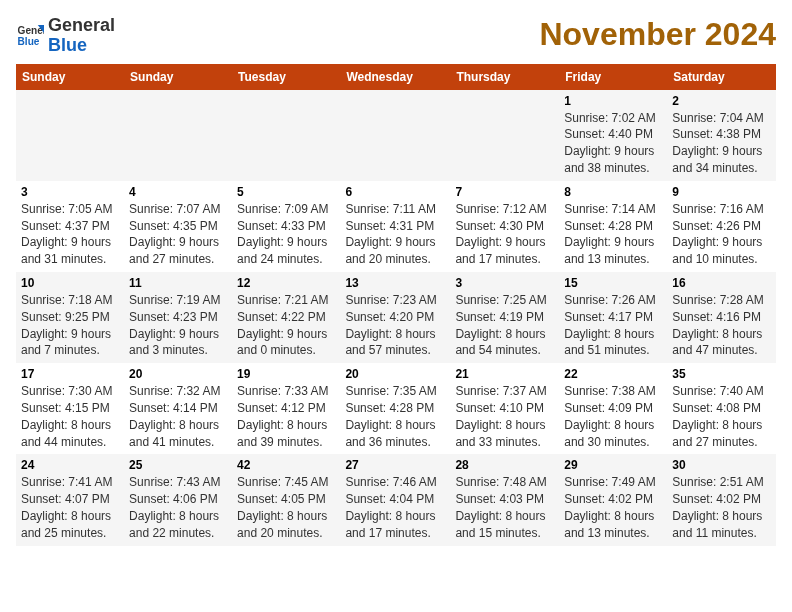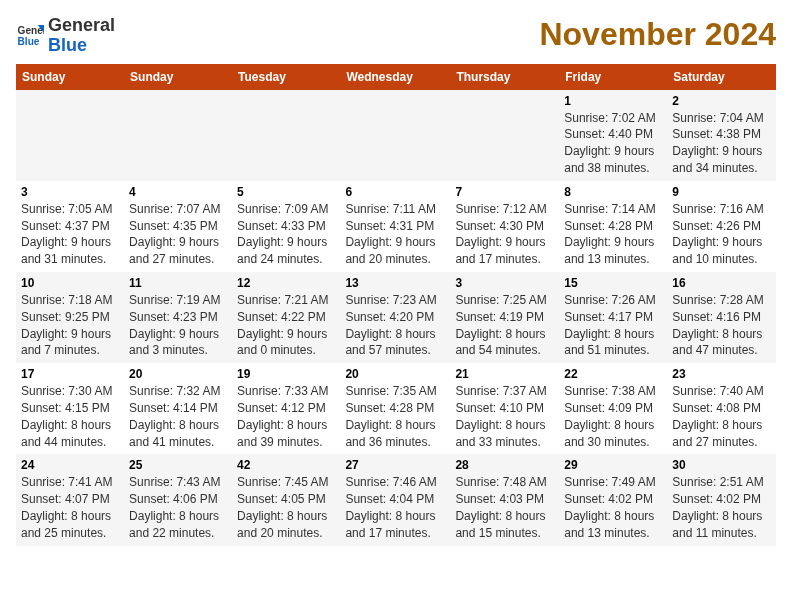--- a/index.html
+++ b/index.html
@@ -259,21 +259,21 @@
 Sunset: 4:10 PM
 Daylight: 8 hours and 33 minutes.</div>
         </td>
         <td>
           <span class="day-num">22</span>
           <div class="day-info">Sunrise: 7:38 AM
 Sunset: 4:09 PM
 Daylight: 8 hours and 30 minutes.</div>
         </td>
         <td>
-          <span class="day-num">23</span>
+          <span class="day-num">35</span>
           <div class="day-info">Sunrise: 7:40 AM
 Sunset: 4:08 PM
 Daylight: 8 hours and 27 minutes.</div>
         </td>
       </tr>
       <tr>
         <td>
           <span class="day-num">24</span>
           <div class="day-info">Sunrise: 7:41 AM
 Sunset: 4:07 PM

